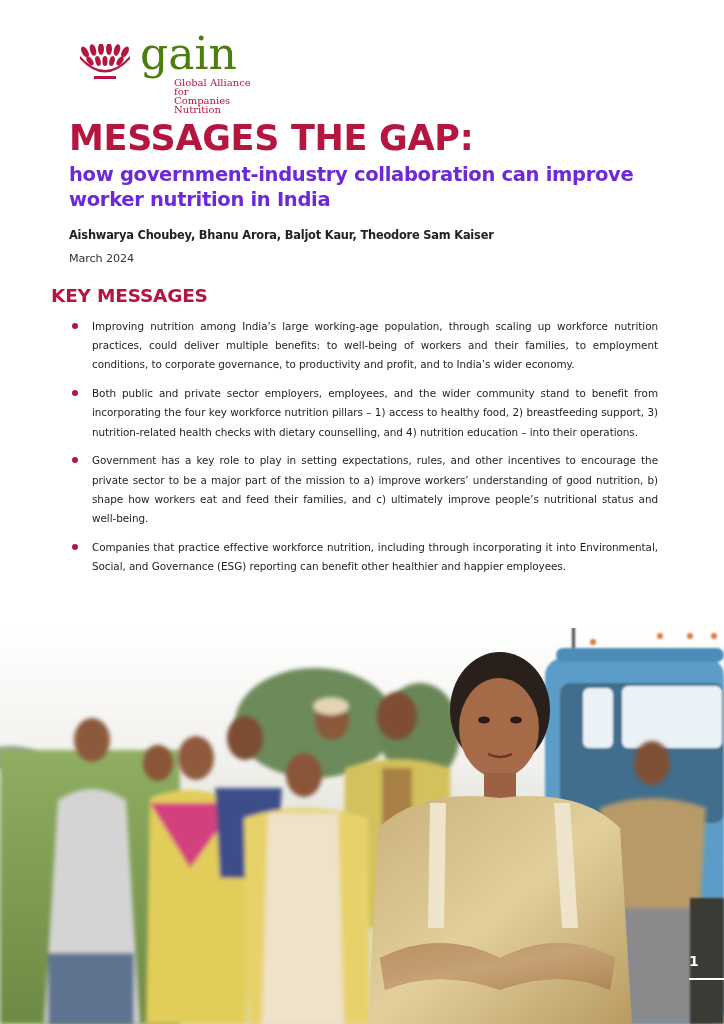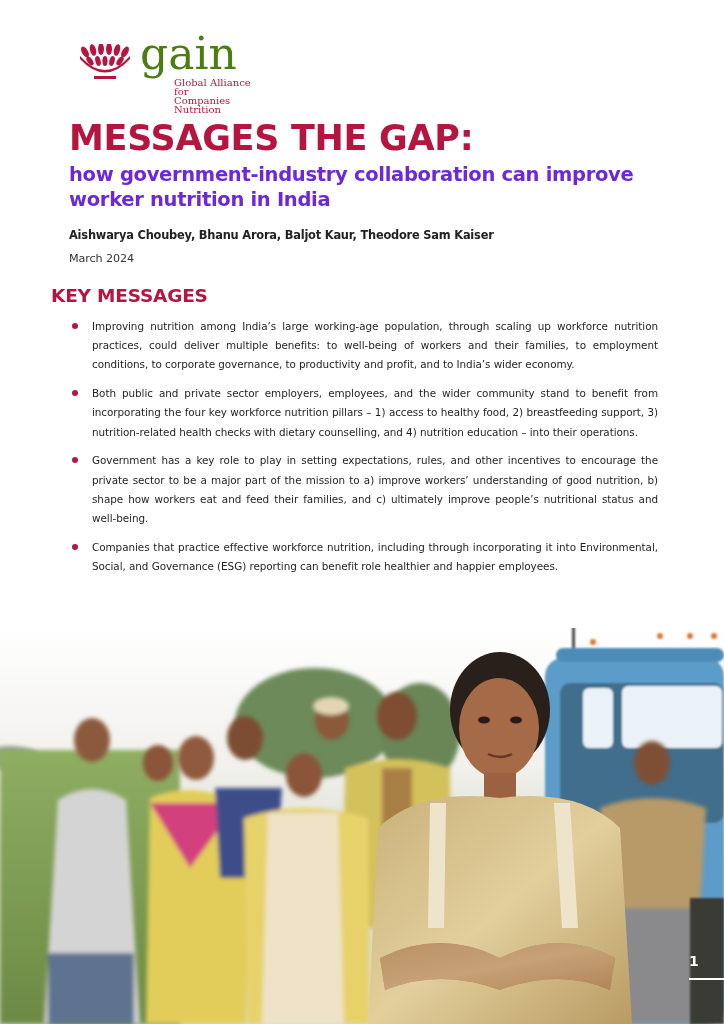--- a/index.html
+++ b/index.html
@@ -75,21 +75,21 @@
     <li class="bullet">
       <span class="dot"></span>
       <span>Both public and private sector employers, employees, and the wider community stand to benefit from incorporating the four key workforce nutrition pillars – 1) access to healthy food, 2) breastfeeding support, 3) nutrition-related health checks with dietary counselling, and 4) nutrition education – into their operations.</span>
     </li>
     <li class="bullet">
       <span class="dot"></span>
       <span>Government has a key role to play in setting expectations, rules, and other incentives to encourage the private sector to be a major part of the mission to a) improve workers’ understanding of good nutrition, b) shape how workers eat and feed their families, and c) ultimately improve people’s nutritional status and well-being.</span>
     </li>
     <li class="bullet">
       <span class="dot"></span>
-      <span>Companies that practice effective workforce nutrition, including through incorporating it into Environmental, Social, and Governance (ESG) reporting can benefit role healthier and happier employees.</span>
+      <span>Companies that practice effective workforce nutrition, including through incorporating it into Environmental, Social, and Governance (ESG) reporting can benefit other healthier and happier employees.</span>
     </li>
   </ul>
 
   <div class="photo">
     <svg width="724" height="396" viewBox="0 0 724 396">
       <defs>
         <linearGradient id="sky" x1="0" y1="0" x2="0" y2="1">
           <stop offset="0" stop-color="#ffffff"></stop>
           <stop offset="0.35" stop-color="#f1f0ec"></stop>
           <stop offset="0.6" stop-color="#d9ddd0"></stop>

